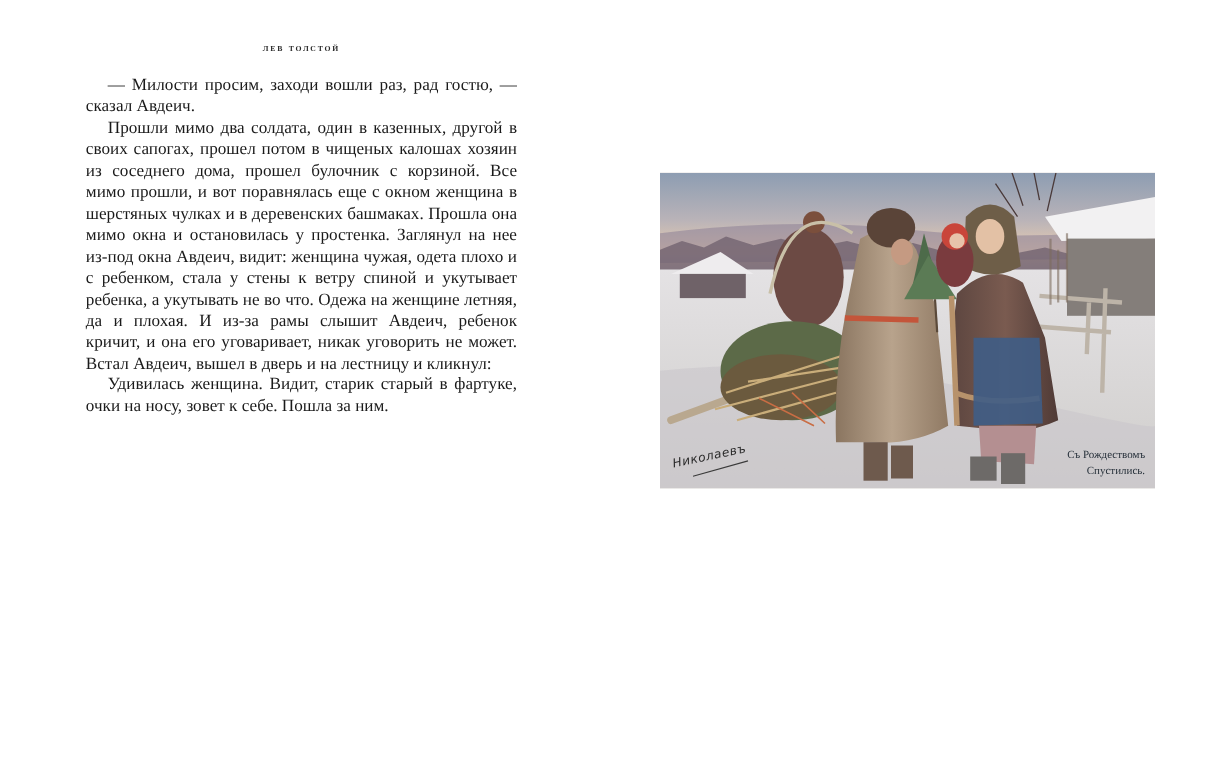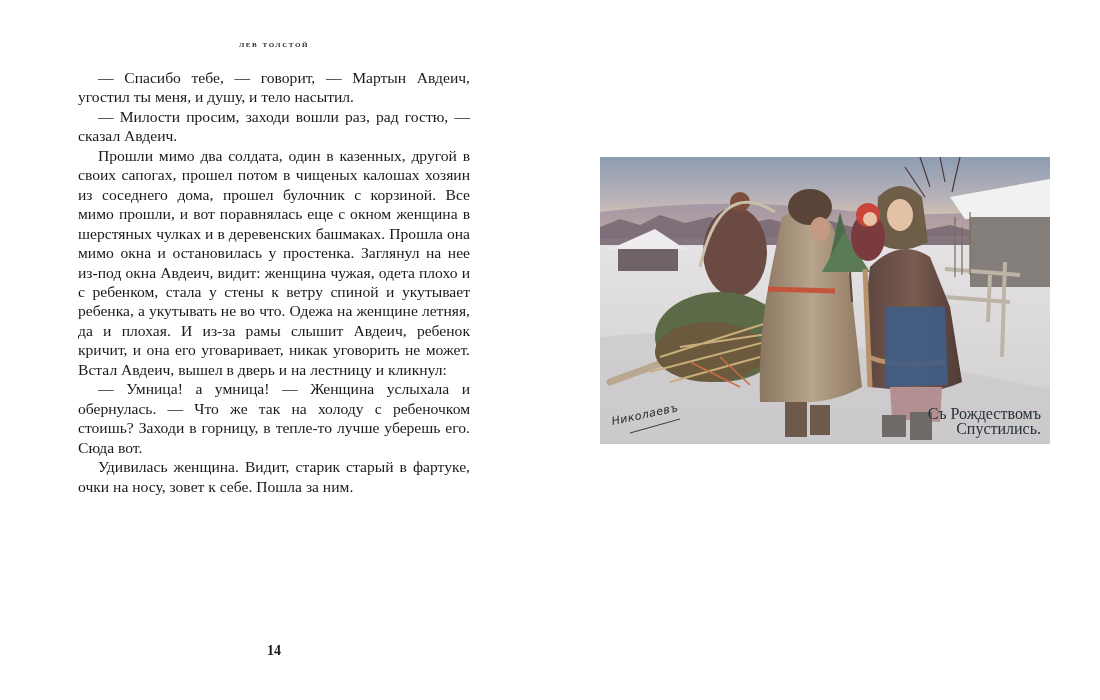--- a/index.html
+++ b/index.html
@@ -82,21 +82,21 @@
     .plate svg {
       display: block;
       width: 450px;
       height: 287px;
     }
     .plate-caption {
       position: absolute;
       right: 9px;
       bottom: 8px;
       text-align: right;
-      font-size: 16px;
+      font-size: 10px;
       line-height: 15px;
       color: #26303a;
       font-family: "Liberation Serif", "DejaVu Serif", serif;
       margin-left: 10px;
     }
     .plate-caption span {
       display: block;
     }
     .plate-caption .l2 {
       margin-right: 0;
@@ -116,28 +116,25 @@
   </style>
 </head>
 <body>
 
 <div class="spread">
 
   <div class="page-left">
     <div class="running-head">Лев Толстой</div>
 
     <div class="body-text">
-      <p>— Спасибо тебе, — говорит, — Мартын Авдеич, угостил ты меня, и душу, и тело насытил.</p>
       <p>— Милости просим, заходи вошли раз, рад гостю, — сказал Авдеич.</p>
       <p>Прошли мимо два солдата, один в казенных, другой в своих сапогах, прошел потом в чищеных калошах хозяин из соседнего дома, прошел булочник с корзиной. Все мимо прошли, и вот поравнялась еще с окном женщина в шерстяных чулках и в деревенских башмаках. Прошла она мимо окна и остановилась у простенка. Заглянул на нее из-под окна Авдеич, видит: женщина чужая, одета плохо и с ребенком, стала у стены к ветру спиной и укутывает ребенка, а укутывать не во что. Одежа на женщине летняя, да и плохая. И из-за рамы слышит Авдеич, ребенок кричит, и она его уговаривает, никак уговорить не может. Встал Авдеич, вышел в дверь и на лестницу и кликнул:</p>
-      <p>— Умница! а умница! — Женщина услыхала и обернулась. — Что же так на холоду с ребеночком стоишь? Заходи в горницу, в тепле-то лучше уберешь его. Сюда вот.</p>
       <p>Удивилась женщина. Видит, старик старый в фартуке, очки на носу, зовет к себе. Пошла за ним.</p>
     </div>
 
-    <div class="folio">14</div>
   </div>
 
   <div class="page-right">
     <div class="plate">
       <svg viewBox="0 0 450 287" xmlns="http://www.w3.org/2000/svg">
         <defs>
           <linearGradient id="sky" x1="0" y1="0" x2="0" y2="1">
             <stop offset="0" stop-color="#8d9db2"></stop>
             <stop offset="0.45" stop-color="#b9b3b8"></stop>
             <stop offset="0.75" stop-color="#e6cbb0"></stop>

